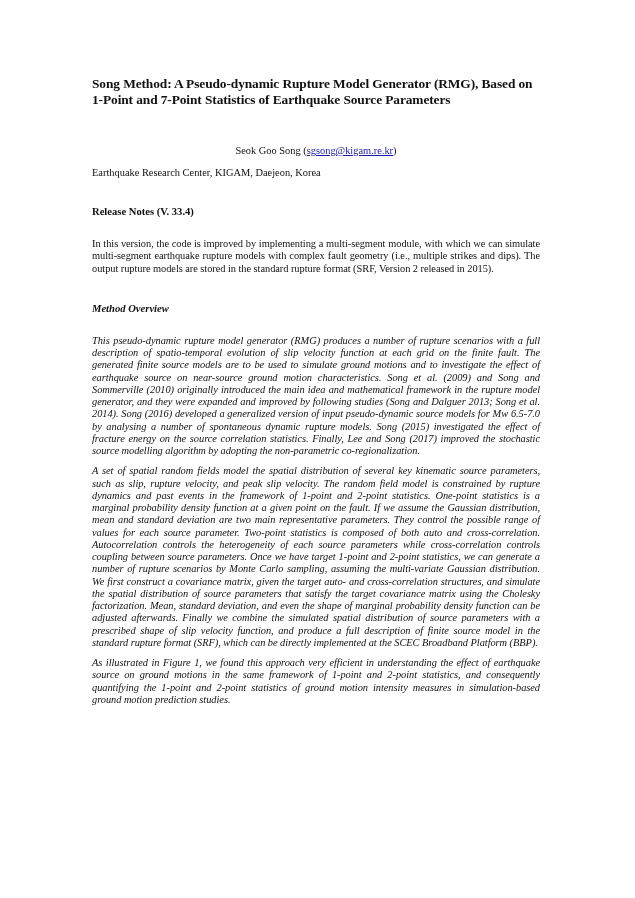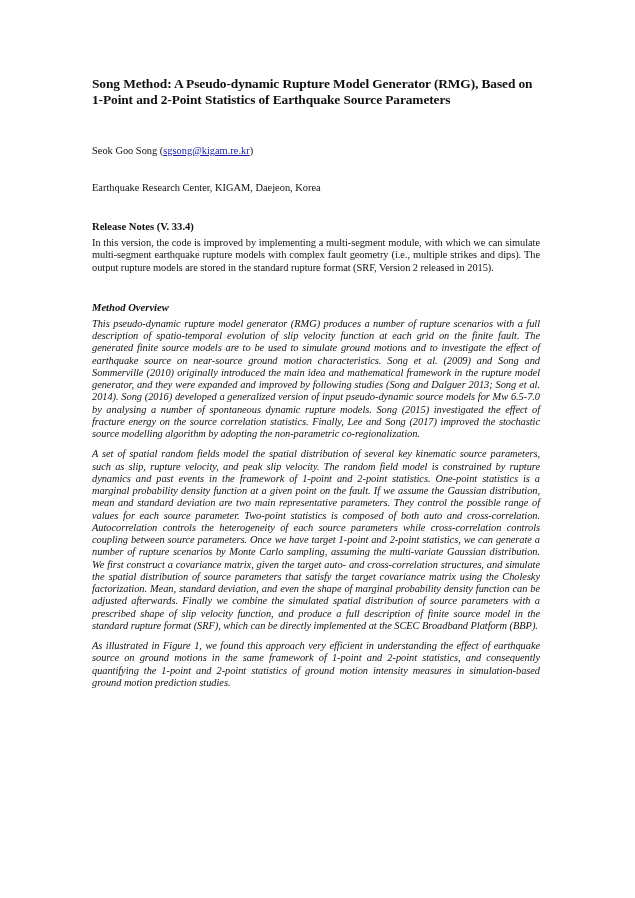--- a/index.html
+++ b/index.html
@@ -1,33 +1,33 @@
 <!DOCTYPE html>
 <html><head>
 <meta charset="utf-8">
 <style>
   html, body { margin: 0; padding: 0; background: #ffffff; }
   body { width: 635px; height: 898px; position: relative; overflow: hidden;
          font-family: "Liberation Serif", "DejaVu Serif", serif; color: #111; }
   .page { position: absolute; left: 92px; top: 76px; width: 448px; }
   .title { font-weight: bold; font-size: 13.4px; line-height: 16px; margin: 0; letter-spacing: -0.1px; }
-  .author { font-size: 10.4px; line-height: 13px; margin-top: 36px; }
+  .author { font-size: 10.4px; line-height: 13px; margin-top: 36px; text-align: center; }
   .author a { color: #1a1aa6; text-decoration: underline; }
-  .affil { font-size: 10.4px; line-height: 13px; margin-top: 24px; }
+  .affil { font-size: 10.4px; line-height: 13px; margin-top: 9px; }
   h2 { font-weight: bold; font-size: 10.6px; line-height: 13px; margin: 0; }
   .sec1 { margin-top: 26px; }
   .sec2 { margin-top: 27px; font-style: italic; }
-  p { font-size: 10.4px; line-height: 12.25px; margin: 4px 0 0 0; text-align: justify; letter-spacing: -0.05px; }
+  p { font-size: 10.4px; line-height: 12.25px; margin: 20px 0 0 0; text-align: justify; letter-spacing: -0.05px; }
   p + p { margin-top: 8px; }
 </style>
 </head>
 <body>
 
 <div class="page">
-  <h1 class="title">Song Method: A Pseudo-dynamic Rupture Model Generator (RMG), Based on 1-Point and 2-Point Statistics of Earthquake Source Parameters</h1>
+  <h1 class="title">Song Method: A Pseudo-dynamic Rupture Model Generator (RMG), Based on 1-Point and 7-Point Statistics of Earthquake Source Parameters</h1>
 
   <div class="author">
     <span>Seok Goo Song (</span><a href="mailto:sgsong@kigam.re.kr">sgsong@kigam.re.kr</a><span>)</span>
   </div>
   <div class="affil">Earthquake Research Center, KIGAM, Daejeon, Korea</div>
 
   <section class="sec1">
     <h2>Release Notes (V. 33.4)</h2>
     <p>In this version, the code is improved by implementing a multi-segment module, with which we can simulate multi-segment earthquake rupture models with complex fault geometry (i.e., multiple strikes and dips). The output rupture models are stored in the standard rupture format (SRF, Version 2 released in 2015).</p>
   </section>

